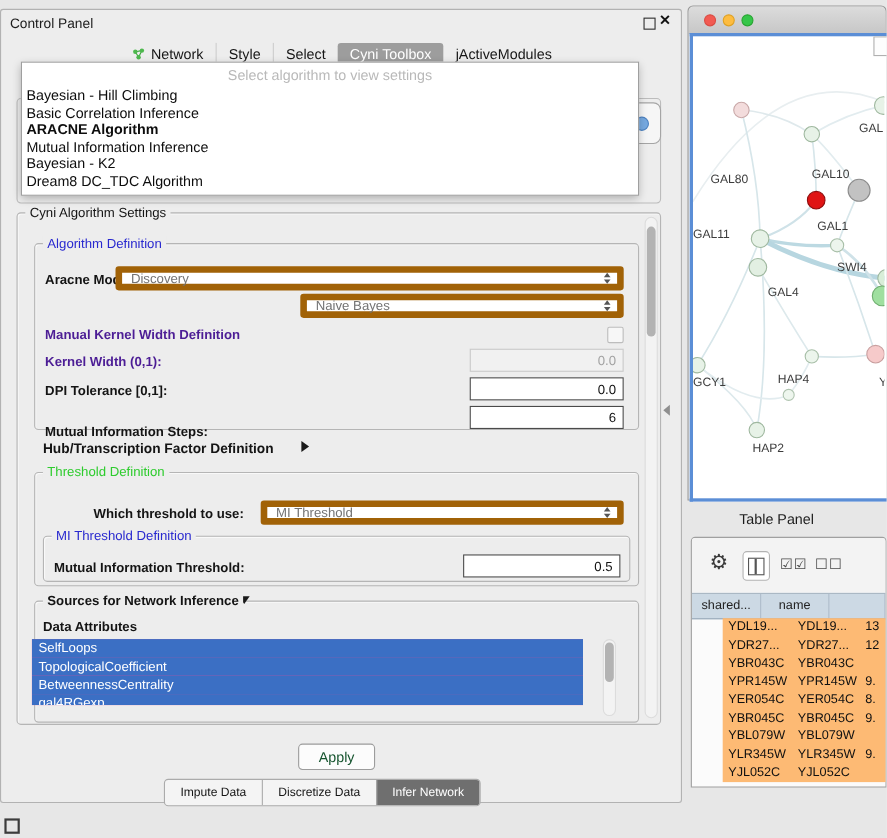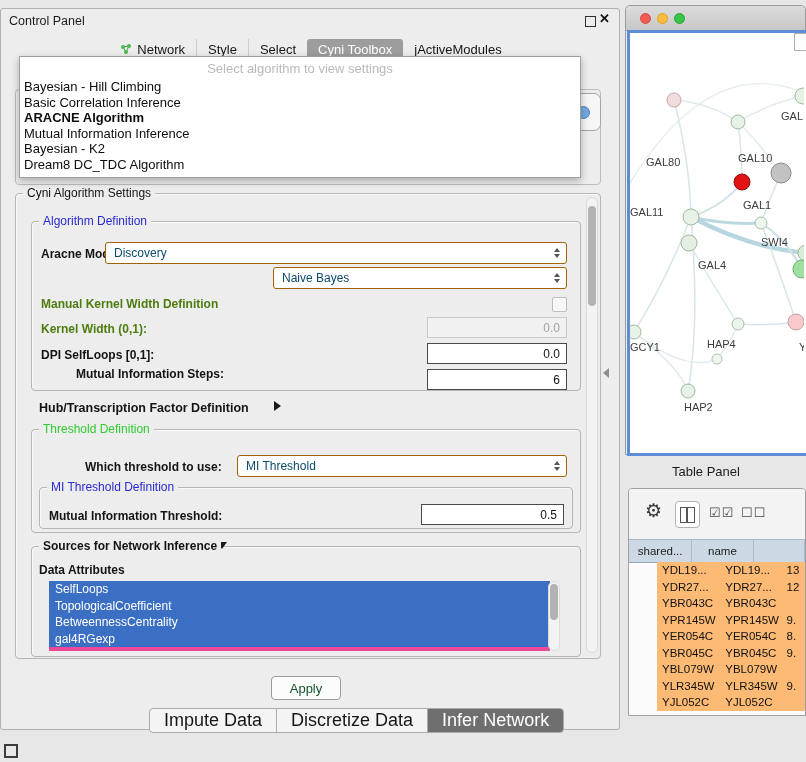--- a/index.html
+++ b/index.html
@@ -29,40 +29,40 @@
   .dd-header{text-align:center;color:#b9b9b9;font-size:13px;padding:4px 0 3px;}
   .dd-item{font-size:13px;line-height:15.5px;padding:0 4px;color:#0d0d0d;}
   .dd-item.sel{font-weight:bold;}
   
   .groupbox{position:absolute;border:1px solid #b5b5b5;border-radius:4px;box-shadow:inset 1px 1px 0 rgba(255,255,255,.65);}
   .group-label{position:absolute;background:#ededed;padding:0 4px;font-size:12px;white-space:nowrap;z-index:2;}
   .group-label.black{color:#141414;}
   .group-label.blue{color:#2929cf;}
   .group-label.green{color:#2ecc2e;}
   .lbl{position:absolute;font-size:12px;font-weight:bold;color:#141414;white-space:nowrap;}
-  .lbl.gray{color:#4d7c0f;}
-  .combo{position:absolute;background:#fff;border:1px solid #a16207;border-radius:3px;font-size:12px;
-         display:flex;align-items:center;padding-left:8px;box-sizing:border-box;color:#0c4a6e;}
+  .lbl.gray{color:#4c1d95;}
+  .combo{position:absolute;background:#fff;border:6px solid #a16207;border-radius:3px;font-size:12px;
+         display:flex;align-items:center;padding-left:8px;box-sizing:border-box;color:#737373;}
   .stepper{margin-left:auto;margin-right:6px;display:flex;flex-direction:column;gap:2px;}
   .tri-up{width:0;height:0;border-left:3.5px solid transparent;border-right:3.5px solid transparent;border-bottom:4px solid #555;}
   .tri-dn{width:0;height:0;border-left:3.5px solid transparent;border-right:3.5px solid transparent;border-top:4px solid #555;}
   .field{position:absolute;background:#fff;border:1px solid #4a4a4a;font-size:12px;color:#111;
          display:flex;align-items:center;justify-content:flex-end;padding:0 6px;box-sizing:border-box;}
   .field.disabled{background:#f1f1f1;border-color:#c9c9c9;color:#a3a3a3;}
   .checkbox{position:absolute;width:13px;height:13px;background:#f7f7f7;border:1px solid #bdbdbd;border-radius:2px;}
   .tri-right{width:0;height:0;border-top:5px solid transparent;border-bottom:5px solid transparent;border-left:7px solid #1a1a1a;display:inline-block;}
   .tri-down-big{width:0;height:0;border-left:5px solid transparent;border-right:5px solid transparent;border-top:7px solid #1a1a1a;display:inline-block;}
-  .attr-list{position:absolute;left:48px;top:572px;width:501px;height:70px;overflow:hidden;background:#ec4899;}
+  .attr-list{position:absolute;left:28px;top:572px;width:501px;height:60px;overflow:hidden;background:#ec4899;}
   .attr-item{background:#3b6fc4;color:#fff;font-size:12px;line-height:16.5px;padding-left:6px;}
   .vscroll{position:absolute;background:#f3f3f3;border:1px solid #dcdcdc;border-radius:6px;box-sizing:border-box;}
   .vthumb{position:absolute;background:#b3b3b3;border-radius:5px;}
   .apply-btn{position:absolute;left:270px;top:667px;width:68px;height:22px;background:#fcfcfc;border:1px solid #9c9c9c;
              border-radius:4px;font-size:13px;display:flex;align-items:center;justify-content:center;color:#14532d;}
   .btabs{position:absolute;left:148px;top:699px;height:23px;display:flex;border:1px solid #ababab;border-radius:4px;overflow:hidden;background:#f4f4f4;}
-  .btab{padding:3px 14px;font-size:18px;display:flex;align-items:center;color:#161616;white-space:nowrap;}
+  .btab{padding:3px 14px;font-size:11px;display:flex;align-items:center;color:#161616;white-space:nowrap;}
   .btab + .btab{border-left:1px solid #ababab;}
   .btab.active{background:#6f6f6f;color:#fff;}
   
   .divider-arrow{position:absolute;left:603px;top:368px;width:0;height:0;border-top:5px solid transparent;border-bottom:5px solid transparent;border-right:6px solid #8f8f8f;}
   
   .netwin{position:absolute;left:625px;top:5px;width:181px;height:450px;background:#ededed;border:1px solid #9a9a9a;border-radius:5px 5px 0 0;box-sizing:border-box;}
   .net-titlebar{position:absolute;left:0;top:0;width:100%;height:24px;background:linear-gradient(#dcdcdc,#c7c7c7);border-bottom:1px solid #a8a8a8;border-radius:5px 5px 0 0;}
   .tl{position:absolute;top:7px;width:11px;height:11px;border-radius:50%;box-sizing:border-box;}
   .tl.red{left:14px;background:#f25a52;border:1px solid #d94c43;}
   .tl.yellow{left:31px;background:#fdbc40;border:1px solid #dfa123;}
@@ -172,26 +172,26 @@
   </div>
 
   <span class="lbl gray" style="left:40px;top:288px;">Manual Kernel Width Definition</span>
   <span class="checkbox" style="left:551px;top:288px;"></span>
 
   <span class="lbl gray" style="left:40px;top:313px;">Kernel Width (0,1):</span>
   <div class="field disabled" style="left:426px;top:308px;width:140px;height:21px;">
     <span>0.0</span>
   </div>
 
-  <span class="lbl" style="left:40px;top:339px;">DPI SelfLoops [0,1]:</span>
+  <span class="lbl" style="left:40px;top:339px;">DPI Tolerance [0,1]:</span>
   <div class="field" style="left:426px;top:334px;width:140px;height:21px;">
     <span>0.0</span>
   </div>
 
-  <span class="lbl" style="left:40px;top:358px;margin-left:35px;">Mutual Information Steps:</span>
+  <span class="lbl" style="left:40px;top:376px;">Mutual Information Steps:</span>
   <div class="field" style="left:426px;top:360px;width:140px;height:21px;">
     <span>6</span>
   </div>
 
   <span class="lbl" style="left:38px;top:392px;font-size:12.5px;">Hub/Transcription Factor Definition</span>
   <span class="tri-right" style="position:absolute;left:273px;top:392px;"></span>
 
   <div class="groupbox" style="left:30px;top:420px;width:548px;height:102px;"></div>
   <span class="group-label green" style="left:38px;top:413px;">Threshold Definition</span>
 

